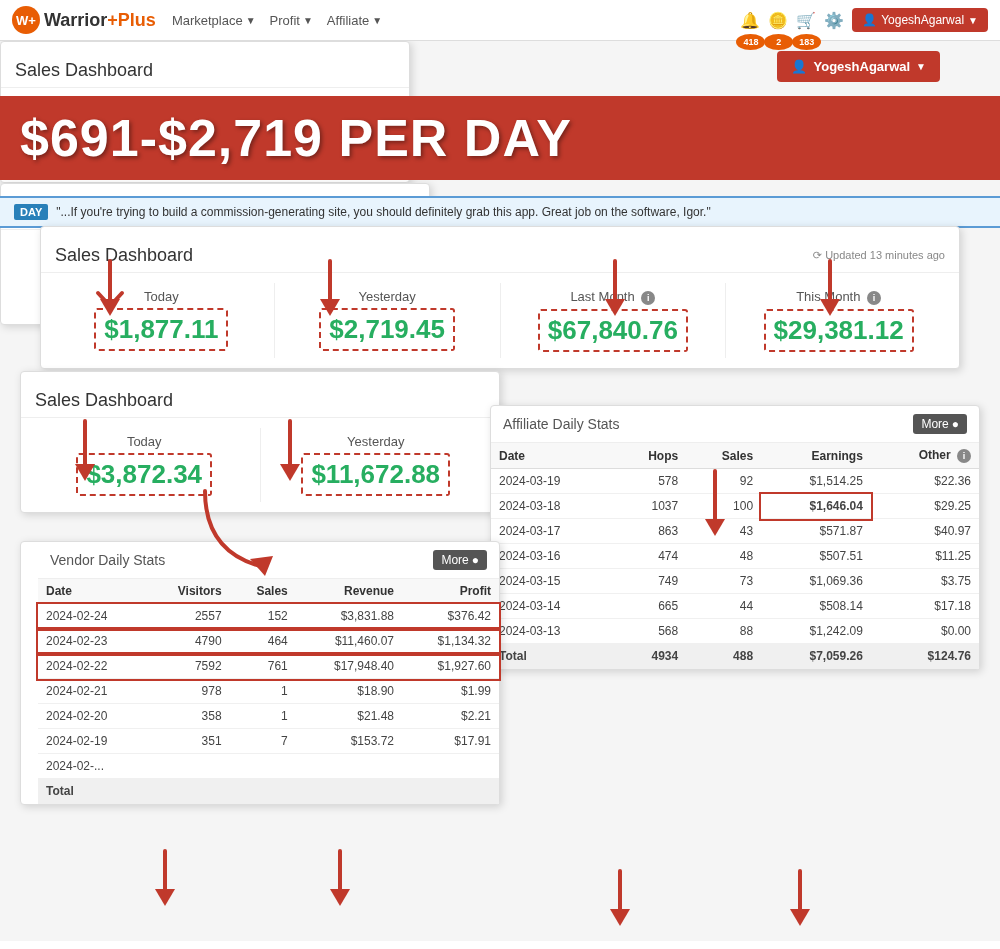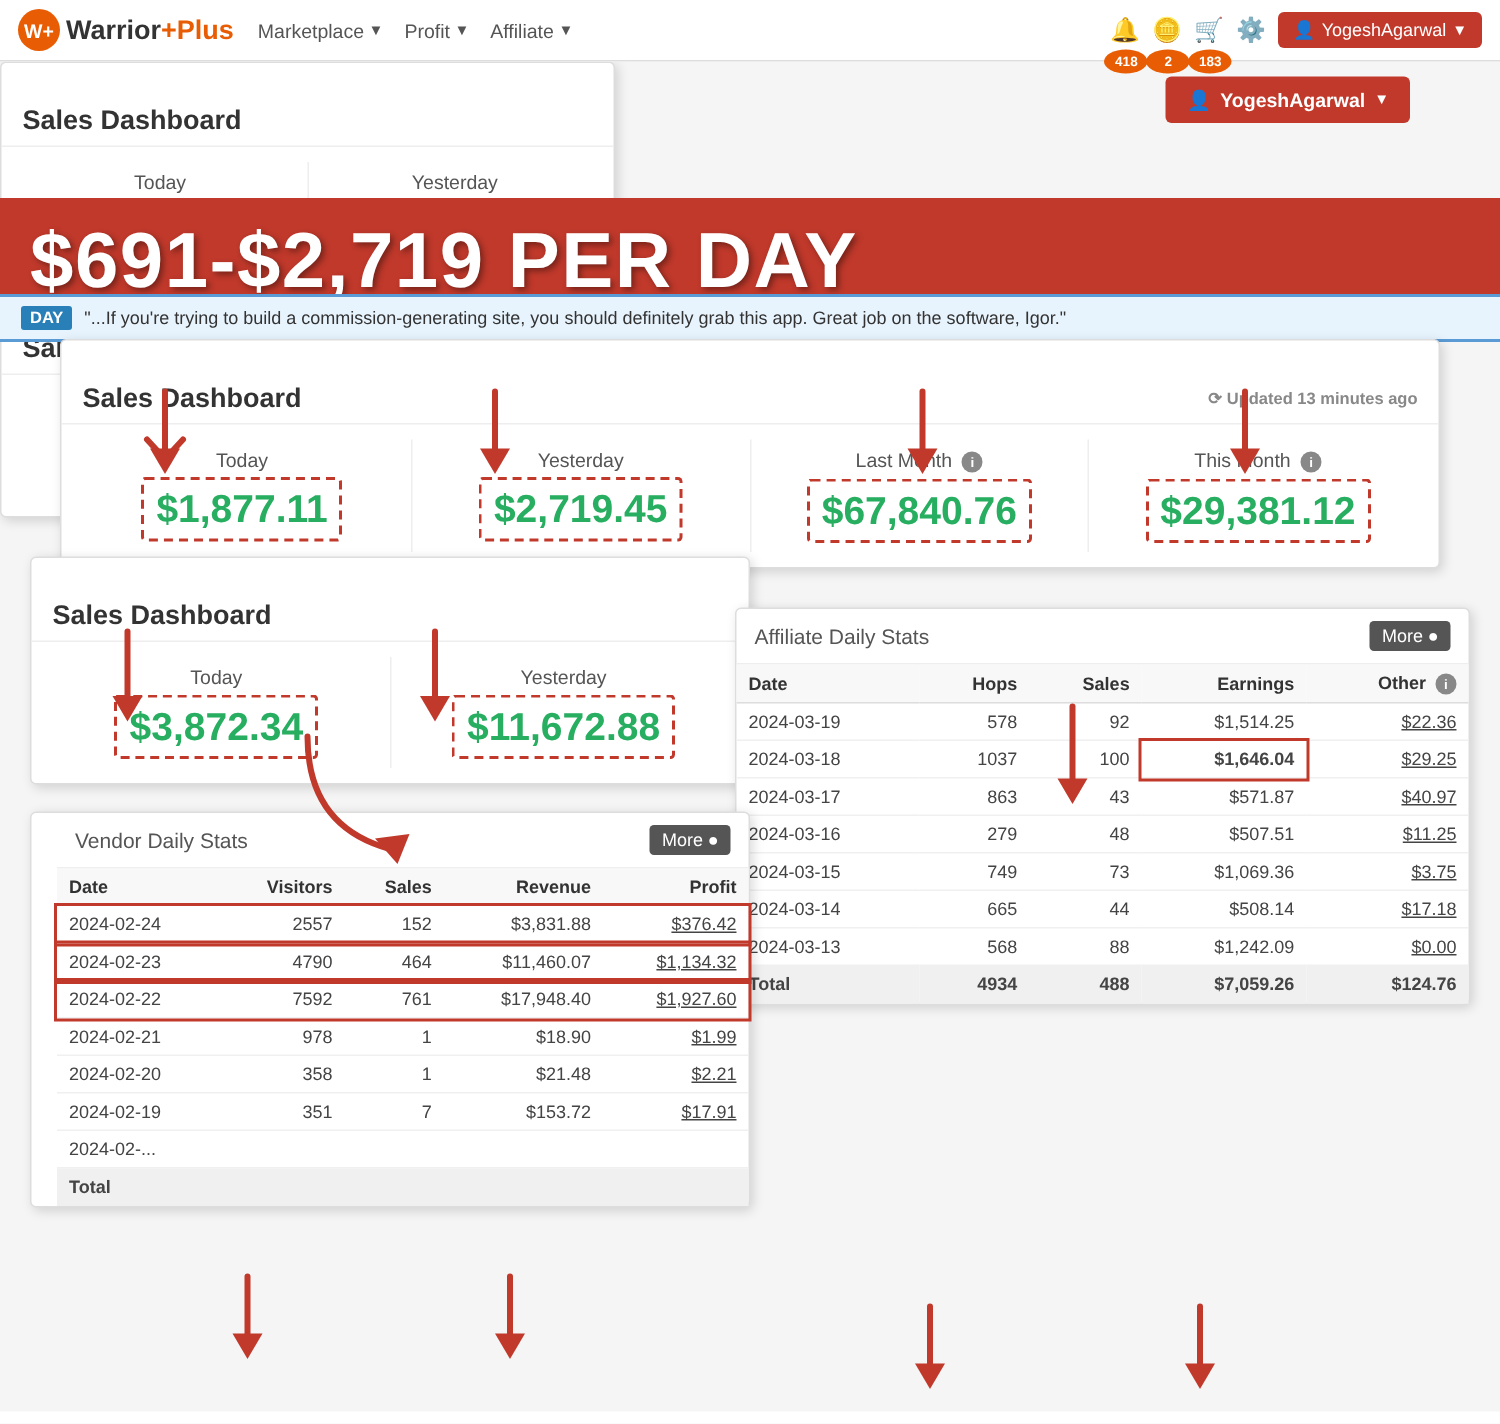--- a/index.html
+++ b/index.html
@@ -135,21 +135,20 @@
       left: 0;
       right: 0;
       background: #c0392b;
       color: #fff;
       font-size: 52px;
       font-weight: 900;
       padding: 12px 20px;
       text-shadow: 2px 2px 4px rgba(0,0,0,0.4);
       z-index: 5;
       letter-spacing: 1px;
-      margin-top: 36px;
     }
 
     
     .testimonial-bar {
       position: absolute;
       top: 155px;
       left: 0;
       right: 0;
       background: #e8f4fd;
       border-top: 2px solid #5b9bd5;
@@ -173,23 +172,23 @@
 
     
     .dashboard-card {
       position: absolute;
       background: #fff;
       border: 1px solid #ddd;
       border-radius: 4px;
       box-shadow: 2px 2px 8px rgba(0,0,0,0.15);
     }
     .card-header {
-      padding: 28px 14px 6px;
+      padding: 18px 14px 6px;
       font-size: 18px;
-      font-weight: bold;
+      font-weight: normal;
       color: #333;
       border-bottom: 1px solid #eee;
     }
     .updated-text {
       font-size: 11px;
       color: #888;
       float: right;
       margin-top: 4px;
     }
     .stats-row {
@@ -291,21 +290,21 @@
     }
     .data-table td {
       padding: 5px 8px;
       border-bottom: 1px solid #f0f0f0;
       color: #444;
     }
     .data-table tr.total td {
       background: #f0f0f0;
       font-weight: bold;
     }
-    .link-style { color: #2980b9; text-decoration: underline; }
+    .link-style { color: #2980b9; }
 
     
     .affiliate-stats {
       position: absolute;
       top: 340px;
       left: 490px;
       width: 490px;
       z-index: 8;
       background: #fff;
       border: 1px solid #ddd;
@@ -589,21 +588,21 @@
   </tr>
           <tr>
     <td>2024-03-17</td>
     <td class="right">863</td>
     <td class="right">43</td>
     <td class="right" style="">$571.87</td>
     <td class="right link-style">$40.97</td>
   </tr>
           <tr>
     <td>2024-03-16</td>
-    <td class="right">279</td>
+    <td class="right">474</td>
     <td class="right">48</td>
     <td class="right" style="">$507.51</td>
     <td class="right link-style">$11.25</td>
   </tr>
           <tr>
     <td>2024-03-15</td>
     <td class="right">749</td>
     <td class="right">73</td>
     <td class="right" style="">$1,069.36</td>
     <td class="right link-style">$3.75</td>

